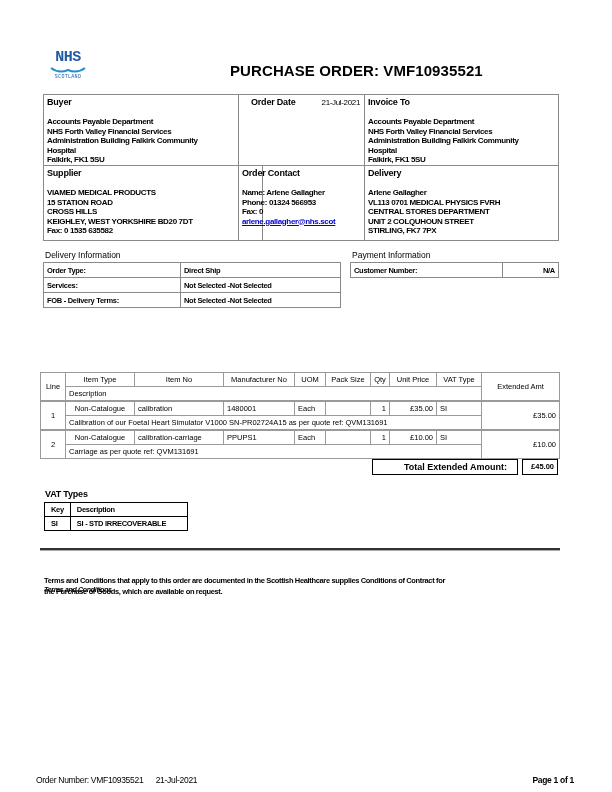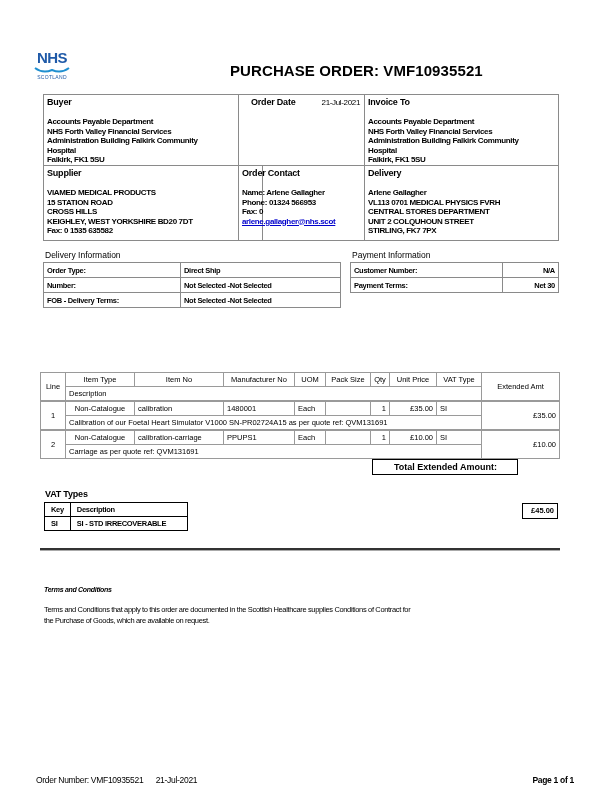--- a/index.html
+++ b/index.html
@@ -1,19 +1,19 @@
 <!DOCTYPE html>
 <html><head>
 <meta charset="utf-8">
 <style>
   html, body { margin: 0; padding: 0; background: #ffffff; }
   body { width: 612px; height: 792px; position: relative; overflow: hidden;
          font-family: "Liberation Sans", sans-serif; color: #000; }
   .abs { position: absolute; }
-  .logo { left: 32px; top: 50px; width: 40px; height: 40px; text-align: center; }
+  .logo { left: 48px; top: 50px; width: 40px; height: 40px; text-align: center; font-family: Liberation Mono, monospace; }
   .logo .nhs { font-size: 15px; font-weight: bold; color: #1f5aa8; letter-spacing: -0.5px; line-height: 15px; }
   .logo .wave { display: block; margin: 1px auto 0; }
   .logo .sc { font-size: 5px; color: #1f5aa8; letter-spacing: 0.3px; }
   .title { left: 230px; top: 62px; font-size: 15px; font-weight: bold; letter-spacing: 0.1px; }
 
   .box { border: 1px solid #8a8a8a; box-sizing: border-box; }
   .addr { font-size: 8px; font-weight: bold; line-height: 9.5px; letter-spacing: -0.35px; }
   .hd { font-size: 9px; font-weight: bold; letter-spacing: -0.2px; }
   .link { color: #0000cc; text-decoration: underline; }
 
@@ -21,29 +21,29 @@
   table.info td { border: 1px solid #8a8a8a; font-size: 7.5px; font-weight: bold; padding: 1px 3px; height: 12px; letter-spacing: -0.3px; }
   .sectlabel { font-size: 8.5px; }
 
   table.lines { border-collapse: collapse; position: absolute; left: 40px; top: 372px; width: 520px; font-size: 7.5px; }
   table.lines td { border: 1px solid #9a9a9a; padding: 1px 3px; height: 11px; white-space: nowrap; }
   table.lines .c { text-align: center; }
   table.lines .r { text-align: right; }
   table.lines tr.sep td { border-top: 2px solid #9a9a9a; }
 
   .total { left: 372px; top: 459px; width: 186px; height: 16px; }
-  .total .lbl { position:absolute; left:0; top:0; width:146px; height:16px; border:1px solid #000; box-sizing:border-box; font-size:9px; font-weight:bold; text-align:right; padding-right:20px; line-height:14px; }
-  .total .val { position:absolute; left:150px; top:0; width:36px; height:16px; border:1px solid #000; box-sizing:border-box; font-size:7.5px; font-weight:bold; text-align:right; padding-right:3px; line-height:14px;margin-top:44px; }
+  .total .lbl { position:absolute; left:0; top:0; width:146px; height:16px; border:1px solid #000; box-sizing:border-box; font-size:9px; font-weight:bold; text-align:right; padding-right:10px; line-height:14px; }
+  .total .val { position:absolute; left:150px; top:0; width:36px; height:16px; border:1px solid #000; box-sizing:border-box; font-size:7.5px; font-weight:bold; text-align:right; padding-right:3px; line-height:14px; }
 
   table.vat { border-collapse: collapse; position: absolute; left: 44px; top: 502px; }
   table.vat td { border: 1px solid #000; font-size: 7.5px; font-weight: bold; padding: 1px 6px; height: 11px; letter-spacing: -0.3px; }
 
   .rule { left: 40px; top: 548px; width: 520px; height: 2px; background: #333; border-bottom: 1px solid #aaa; }
   .terms-h { left: 44px; top: 586px; font-size: 7px; font-weight: bold; font-style: italic; letter-spacing: -0.3px; }
-  .terms { left: 44px; top: 605px; font-size: 7.5px; font-weight: normal; line-height: 10.5px; letter-spacing: -0.35px; width: 500px; }
+  .terms { left: 44px; top: 576px; font-size: 7.5px; font-weight: bold; line-height: 10.5px; letter-spacing: -0.35px; width: 500px; }
   .footer-l { left: 36px; top: 775px; font-size: 8.5px; font-weight: normal; letter-spacing: -0.3px; }
   .footer-r { right: 38px; top: 775px; font-size: 8.5px; font-weight: bold; letter-spacing: -0.3px; }
 </style>
 </head>
 <body>
 
 <div class="abs logo">
   <div class="nhs">NHS</div>
   <svg class="wave" width="36" height="8" viewBox="0 0 36 8">
     <path d="M1 2 Q9 8 18 4 Q27 8 35 2" stroke="#1f8fd0" stroke-width="2" fill="none"></path>
@@ -109,40 +109,36 @@
 </div>
 
 <div class="abs sectlabel" style="left:45px;top:250px;">Delivery Information</div>
 <table class="info" style="left:43px;top:262px;width:298px;">
   <tbody>
       <tr>
     <td style="width:130px;">Order Type:</td>
     <td>Direct Ship</td>
   </tr>
   <tr>
-    <td>Number:</td>
+    <td>Services:</td>
     <td>Not Selected  -Not Selected</td>
   </tr>
   <tr>
     <td>FOB - Delivery Terms:</td>
     <td>Not Selected  -Not Selected</td>
   </tr>
 </tbody>
   </table>
 
 <div class="abs sectlabel" style="left:352px;top:250px;">Payment Information</div>
 <table class="info" style="left:350px;top:262px;width:209px;">
   <tbody>
       <tr>
     <td style="width:145px;">Customer Number:</td>
     <td style="text-align:right;">N/A</td>
-  </tr>
-  <tr>
-    <td>Payment Terms:</td>
-    <td style="text-align:right;">Net 30</td>
   </tr>
 </tbody>
   </table>
 
 <table class="lines">
   <tbody>
       <tr>
     <td rowspan="2" class="c" style="width:18px;">Line</td>
     <td class="c" style="width:62px;">Item Type</td>
     <td class="c" style="width:82px;">Item No</td>

